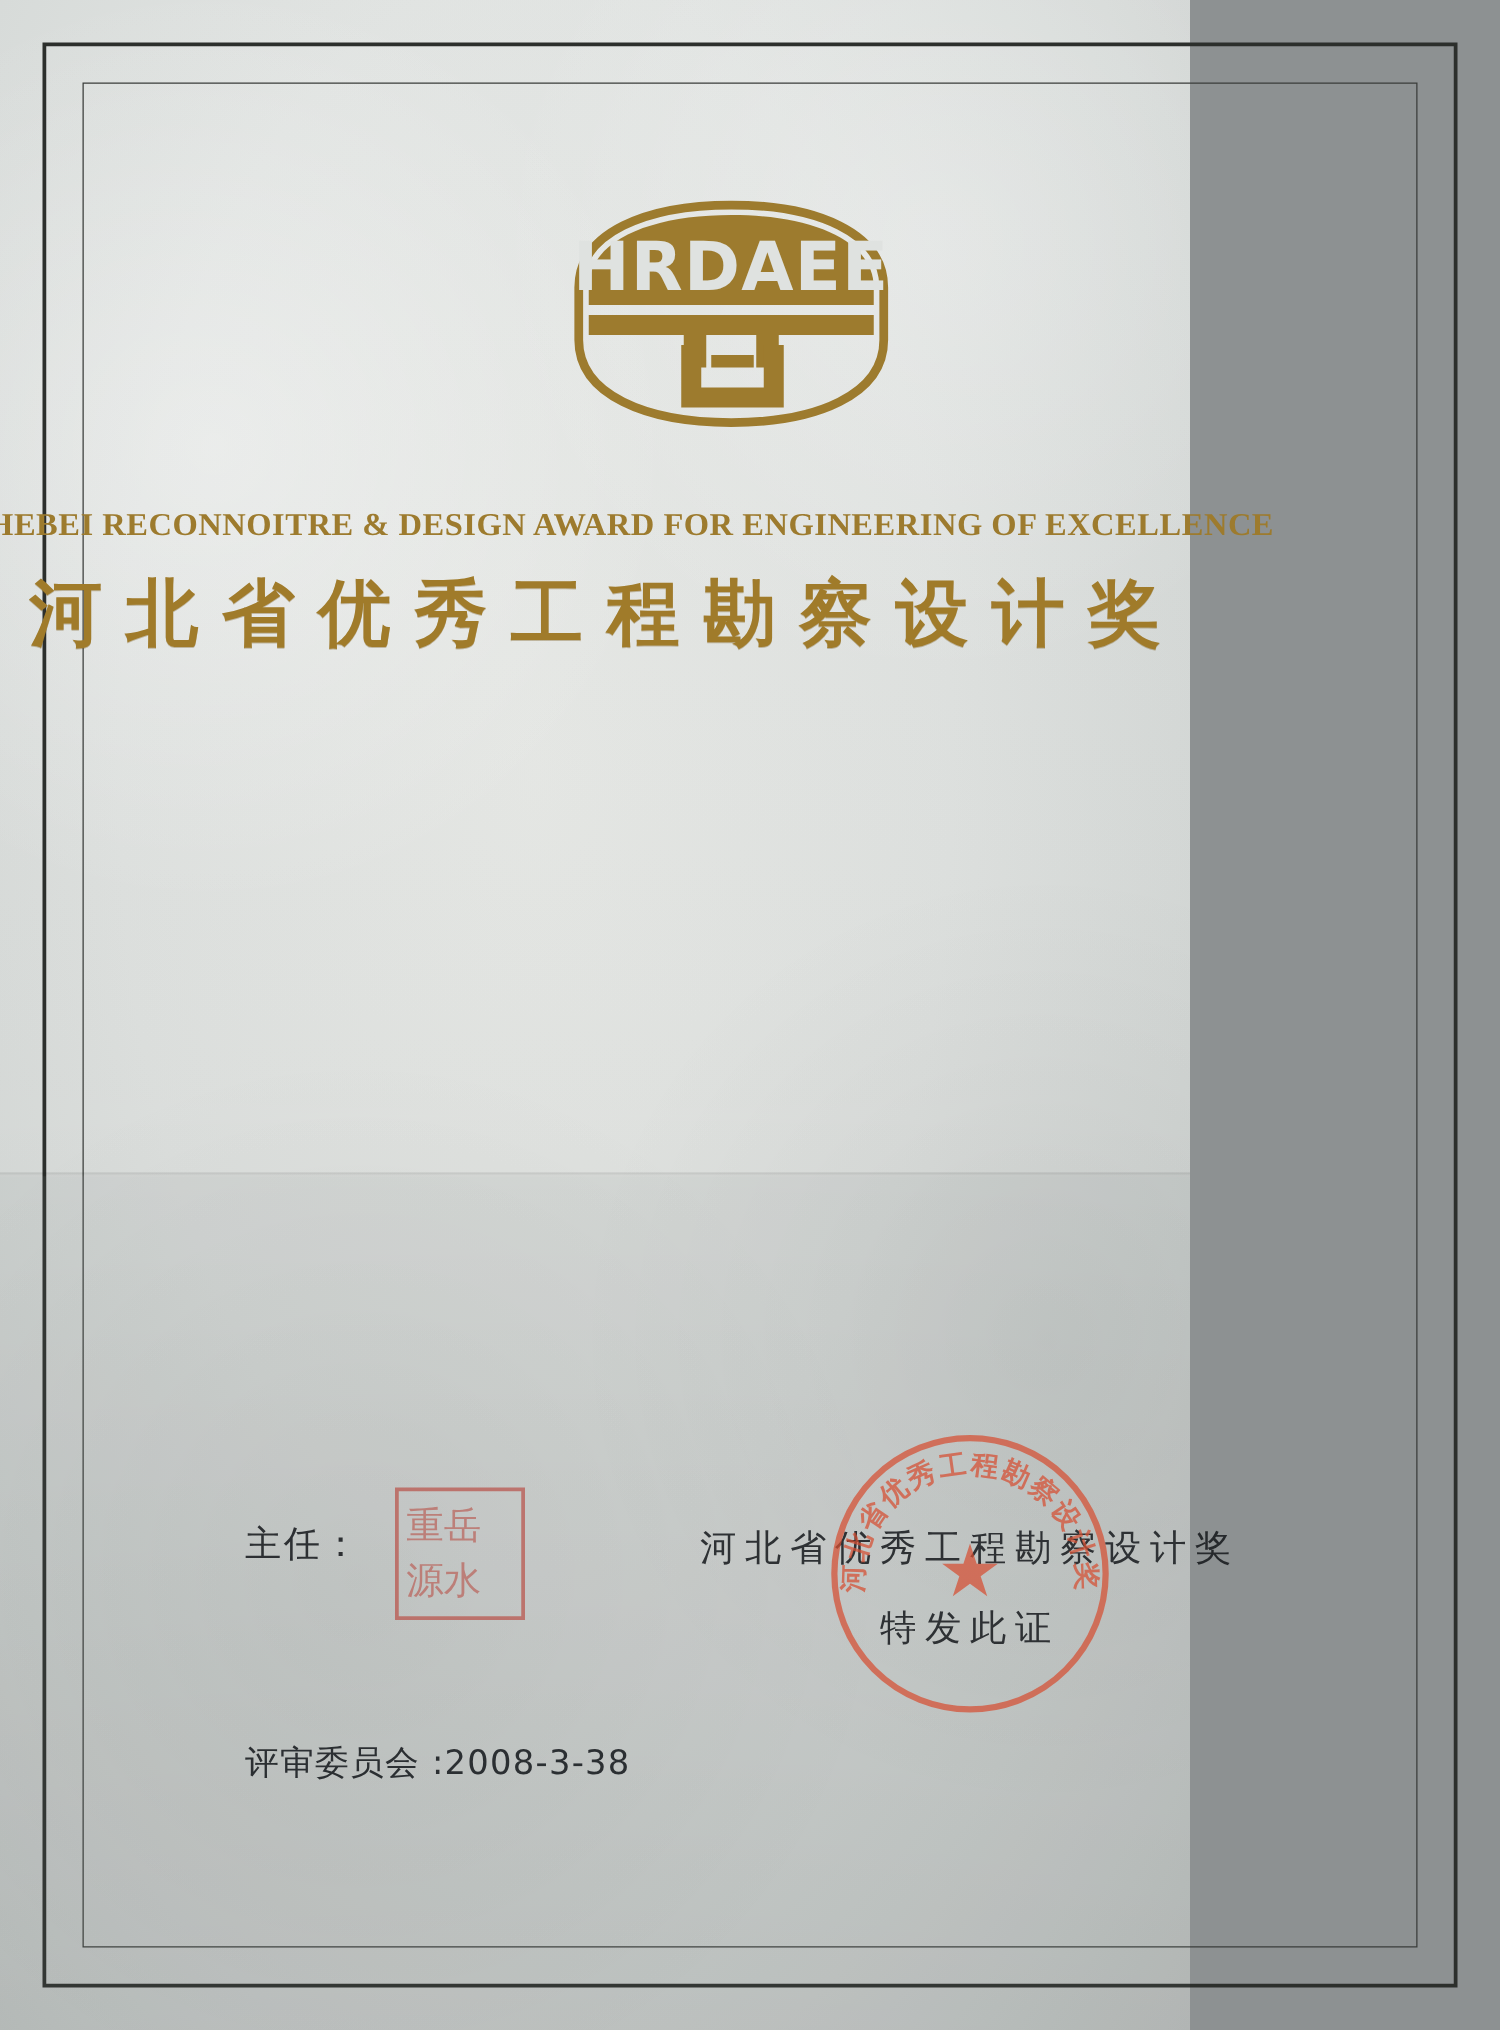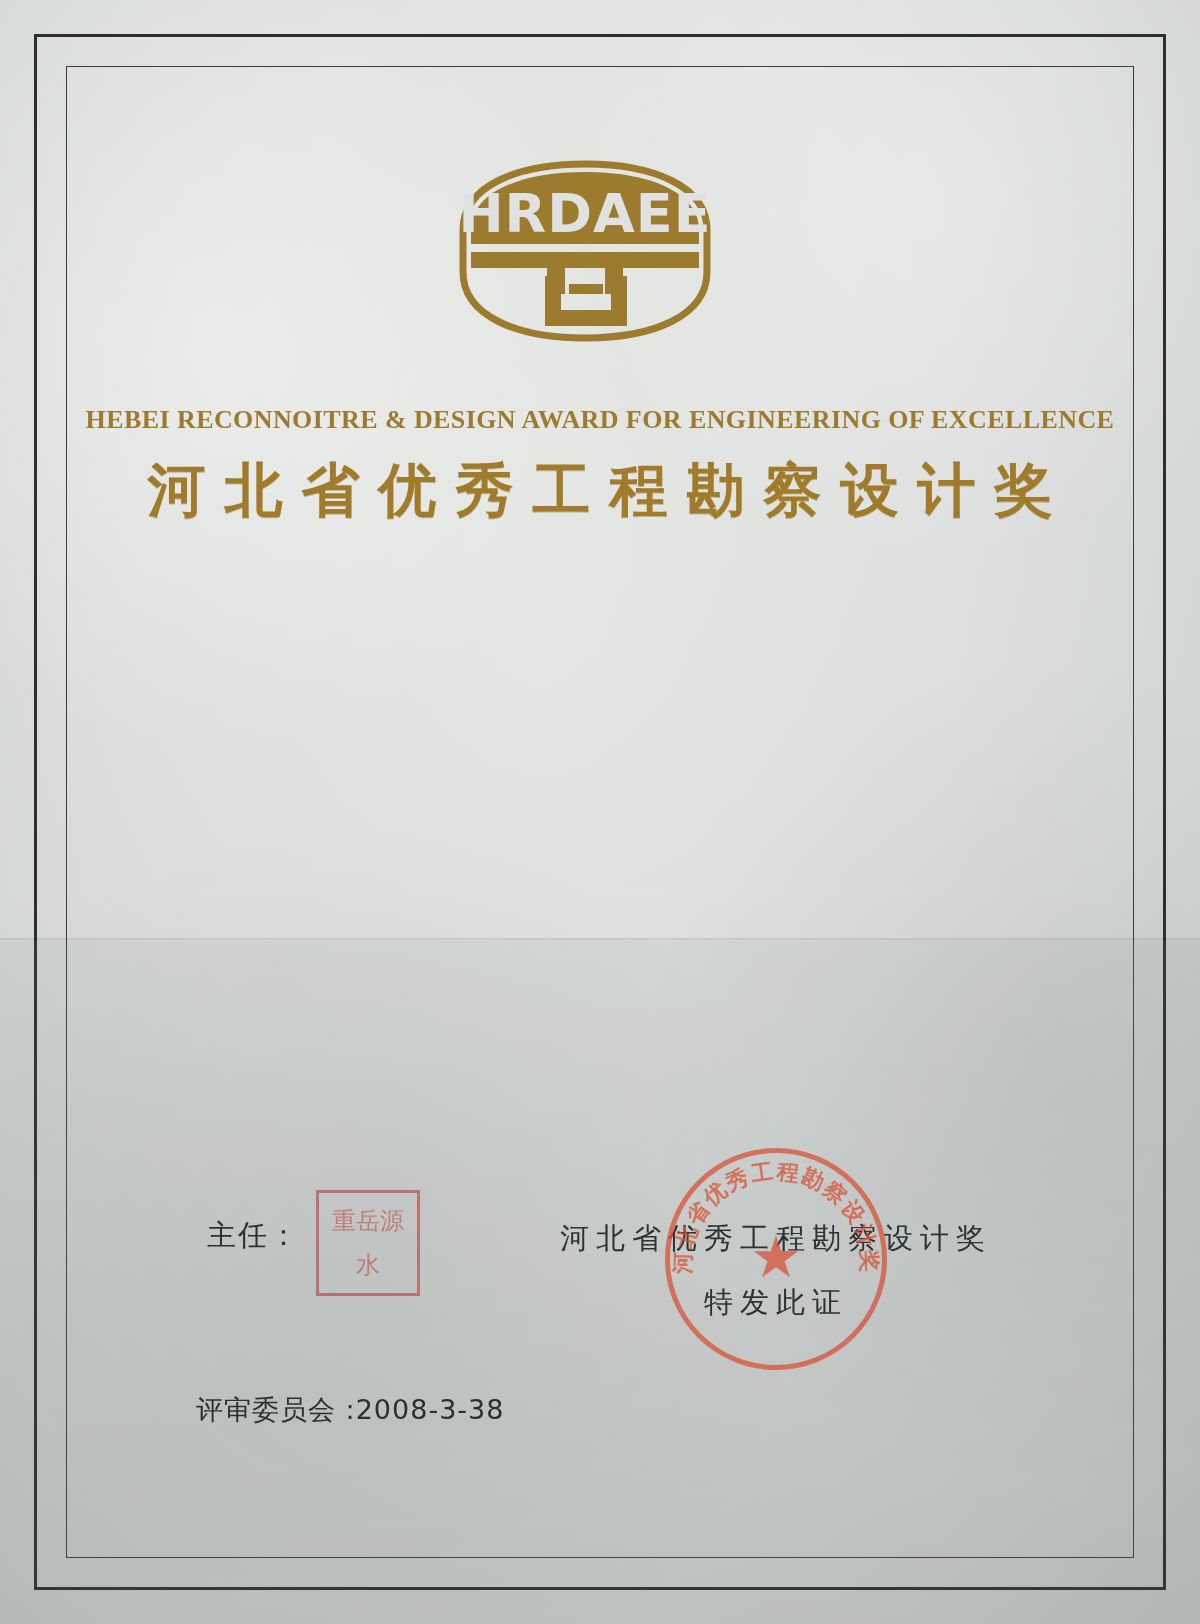--- a/index.html
+++ b/index.html
@@ -10,21 +10,21 @@
   body {
     width: 1200px;
     height: 1624px;
     overflow: hidden;
     font-family: "Liberation Serif", serif;
   }
 
   .certificate {
     position: absolute;
     left: 0; top: 0;
-    width: 1200px;
+    width: 952px;
     height: 1624px;
     background:
       linear-gradient(180deg, rgba(255,255,255,0.06) 0%, rgba(0,0,0,0.02) 55%, rgba(0,0,0,0.08) 100%),
       radial-gradient(ellipse at 45% 38%, #e7e9e6 0%, #dfe2e0 45%, #d4d8d6 75%, #c8ccca 100%);
   }
 
   
   .paper-noise {
     position: absolute;
     inset: 0;
@@ -129,21 +129,21 @@
   
   .sig-row {
     position: absolute;
     left: 196px;
     top: 1200px;
     width: 830px;
     height: 130px;
   }
   .sig-label {
     position: absolute;
-    left: 11px;
+    left: 0;
     top: 16px;
     font-family: "DejaVu Sans", sans-serif;
     font-size: 29px;
     color: #25282b;
     letter-spacing: 2px;
   }
 
   .seal-personal {
     position: absolute;
     left: 120px;
@@ -152,24 +152,23 @@
     height: 106px;
     border: 3px solid #c2584f;
     opacity: 0.78;
     box-sizing: border-box;
   }
   .seal-personal .glyphs {
     position: absolute;
     inset: 6px;
     color: #c2584f;
     font-family: "DejaVu Sans", sans-serif;
-    font-size: 24px;
+    font-size: 30px;
     line-height: 44px;
     letter-spacing: 0;
-    text-align: center;
     opacity: 0.85;
   }
 
   .issuer {
     position: absolute;
     left: 330px;
     top: 6px;
     width: 500px;
     text-align: center;
     font-family: "DejaVu Sans", sans-serif;

